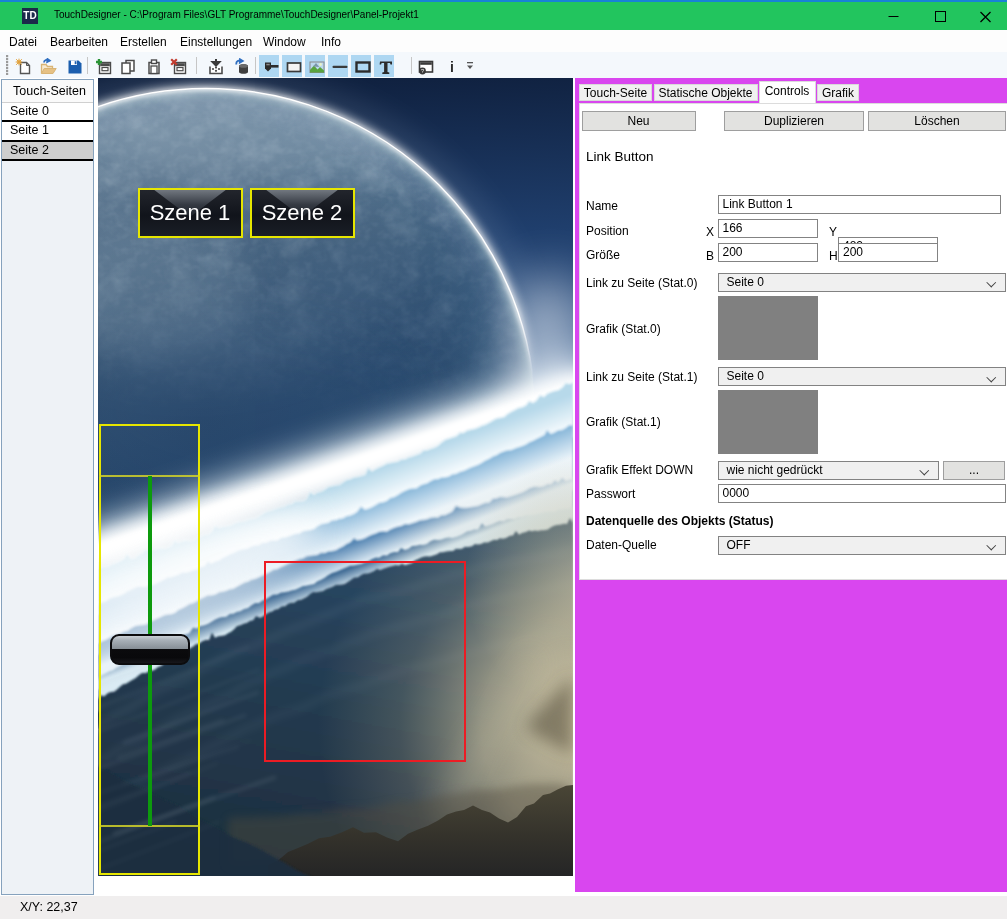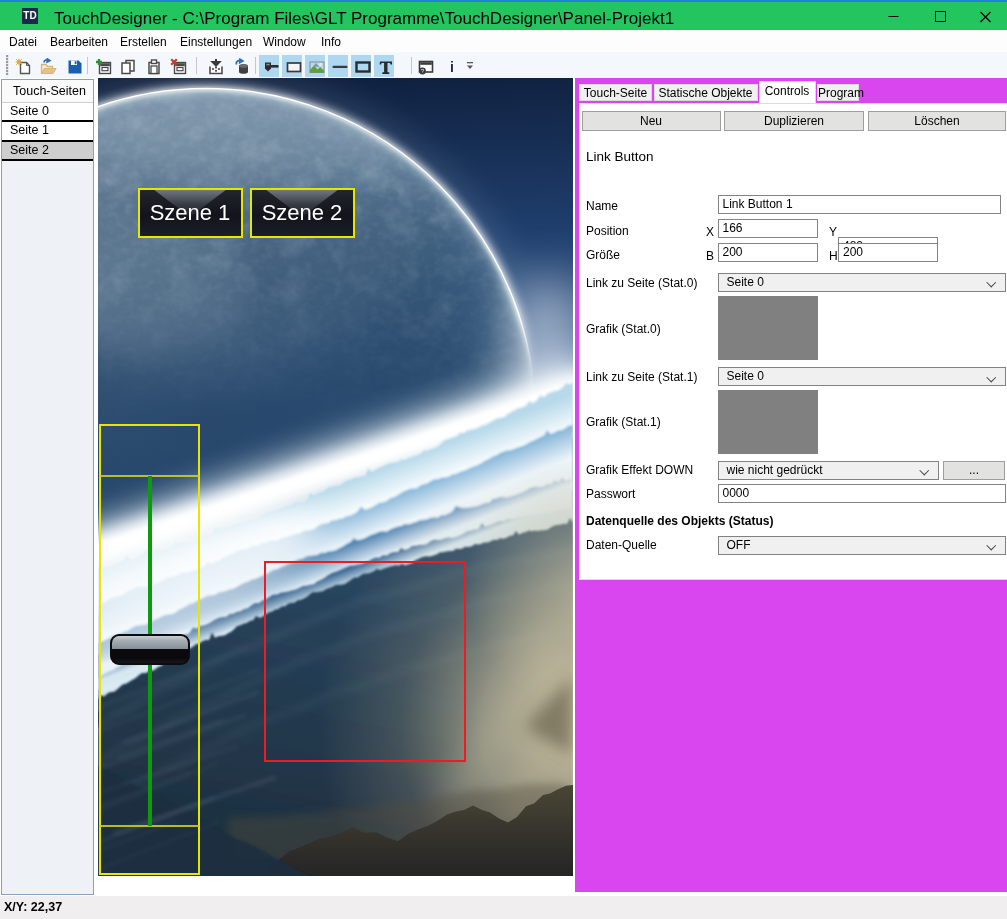--- a/index.html
+++ b/index.html
@@ -4,21 +4,21 @@
 <style>
 * { margin:0; padding:0; box-sizing:border-box; }
 html,body { width:1007px; height:919px; overflow:hidden; background:#fff;
   font-family:"Liberation Sans", sans-serif; }
 #win { position:relative; width:1007px; height:919px; background:#fff; }
 
 #topline { position:absolute; left:0; top:0; width:1007px; height:2px; background:#1883d7; }
 #titlebar { position:absolute; left:0; top:2px; width:1007px; height:28px; background:#22c55e; }
 #appicon { position:absolute; left:22px; top:6px; width:16px; height:16px; background:#1b2a4a; color:#fff;
   font-size:10px; font-weight:bold; text-align:center; line-height:16px; letter-spacing:0; }
-#apptitle { position:absolute; left:54px; top:7px; font-size:17px; color:#000; white-space:nowrap; }
+#apptitle { position:absolute; left:54px; top:7px; font-size:10px; color:#000; white-space:nowrap; }
 .winbtn { position:absolute; top:0; width:45px; height:28px; color:#000; }
 
 #menubar { position:absolute; left:0; top:30px; width:1007px; height:22px; background:#fdfdfd; font-size:12px; color:#010101; }
 #menubar span { position:absolute; top:5px; }
 
 #toolbar { position:absolute; left:0; top:52px; width:1007px; height:26px; background:#f4f8fc; }
 .tbtn { position:absolute; top:3px; width:22px; height:22px; }
 .tbtn svg { position:absolute; left:3px; top:3px; }
 .tbtn.blue { background:#aed7f2; }
 .tsep { position:absolute; top:5px; width:1px; height:17px; background:#c6c6c6; }
@@ -57,21 +57,21 @@
 .fbtn { position:absolute; top:7px; height:20px; background:#e2e2e0; border:1px solid #9e9e9e;
   font-size:12px; text-align:center; line-height:18px; }
 .flabel { position:absolute; left:6.5px; font-size:12px; color:#000; white-space:nowrap; }
 .finput { position:absolute; background:#fff; border:1px solid #838383; font-size:12px; line-height:17px; padding-left:4px; color:#000; }
 .fcombo { position:absolute; background:#f0f0f0; border:1px solid #828282; font-size:12px; line-height:17px; padding-left:8px; color:#000; }
 .fcombo::after { content:""; position:absolute; right:11px; top:5.5px; width:5.5px; height:5.5px;
   border-right:1.2px solid #404040; border-bottom:1.2px solid #404040; transform:rotate(45deg); transform-origin:center; }
 .gbox { position:absolute; left:138px; width:100px; height:64px; background:#808080; }
 
 #statusbar { position:absolute; left:0; top:895.5px; width:1007px; height:23.5px; background:#f0eeee; font-size:12.5px; color:#000; }
-#statusbar span { position:absolute; left:4px; top:4px;font-weight:bold; }
+#statusbar span { position:absolute; left:20px; top:4px; }
 </style>
 </head>
 <body>
 <div id="win">
   <div id="topline"></div>
   <div id="titlebar">
     <div id="appicon">TD</div>
     <div id="apptitle">TouchDesigner - C:\Program Files\GLT Programme\TouchDesigner\Panel-Projekt1</div>
     <svg class="winbtn" style="left:871px;" width="45" height="28">
         <path d="M17.5 14.5 H27.5" stroke="#000" stroke-width="1"></path>
@@ -417,23 +417,23 @@
     <div id="slider-div1"></div>
     <div id="slider-div2"></div>
     <div id="slider-green"></div>
     <div id="knob"></div>
     <div id="redrect"></div>
   </div>
   <div id="rightpanel">
     <div class="tab" style="left:4px; width:73px;">Touch-Seite</div>
     <div class="tab" style="left:78.5px; width:104px;">Statische Objekte</div>
     <div class="tab sel" style="left:183.5px; width:57px;">Controls</div>
-    <div class="tab" style="left:242px; width:42px;">Program</div>
+    <div class="tab" style="left:242px; width:42px;">Grafik</div>
     <div id="tabbox">
-      <div class="fbtn" style="left:2px; width:139px;">Neu</div>
+      <div class="fbtn" style="left:2px; width:114px;">Neu</div>
       <div class="fbtn" style="left:144.5px; width:140px;">Duplizieren</div>
       <div class="fbtn" style="left:288.5px; width:138px;">Löschen</div>
       <div class="flabel" style="top:45px; font-size:13.5px;">Link Button</div>
       <div class="flabel" style="top:95px;">Name</div>
       <div class="finput" style="left:138px; top:91.5px; width:283.5px; height:19px;">Link Button 1</div>
       <div class="flabel" style="top:120px;">Position</div>
       <div class="flabel" style="left:126.5px; top:121px;">X</div>
       <div class="finput" style="left:138px; top:115.5px; width:100px; height:19px;">166</div>
       <div class="flabel" style="left:249.5px; top:121px;">Y</div>
       <div class="finput" style="left:258.5px; top:115.5px; width:100px; height:19px;margin-top:18px;">482</div>

